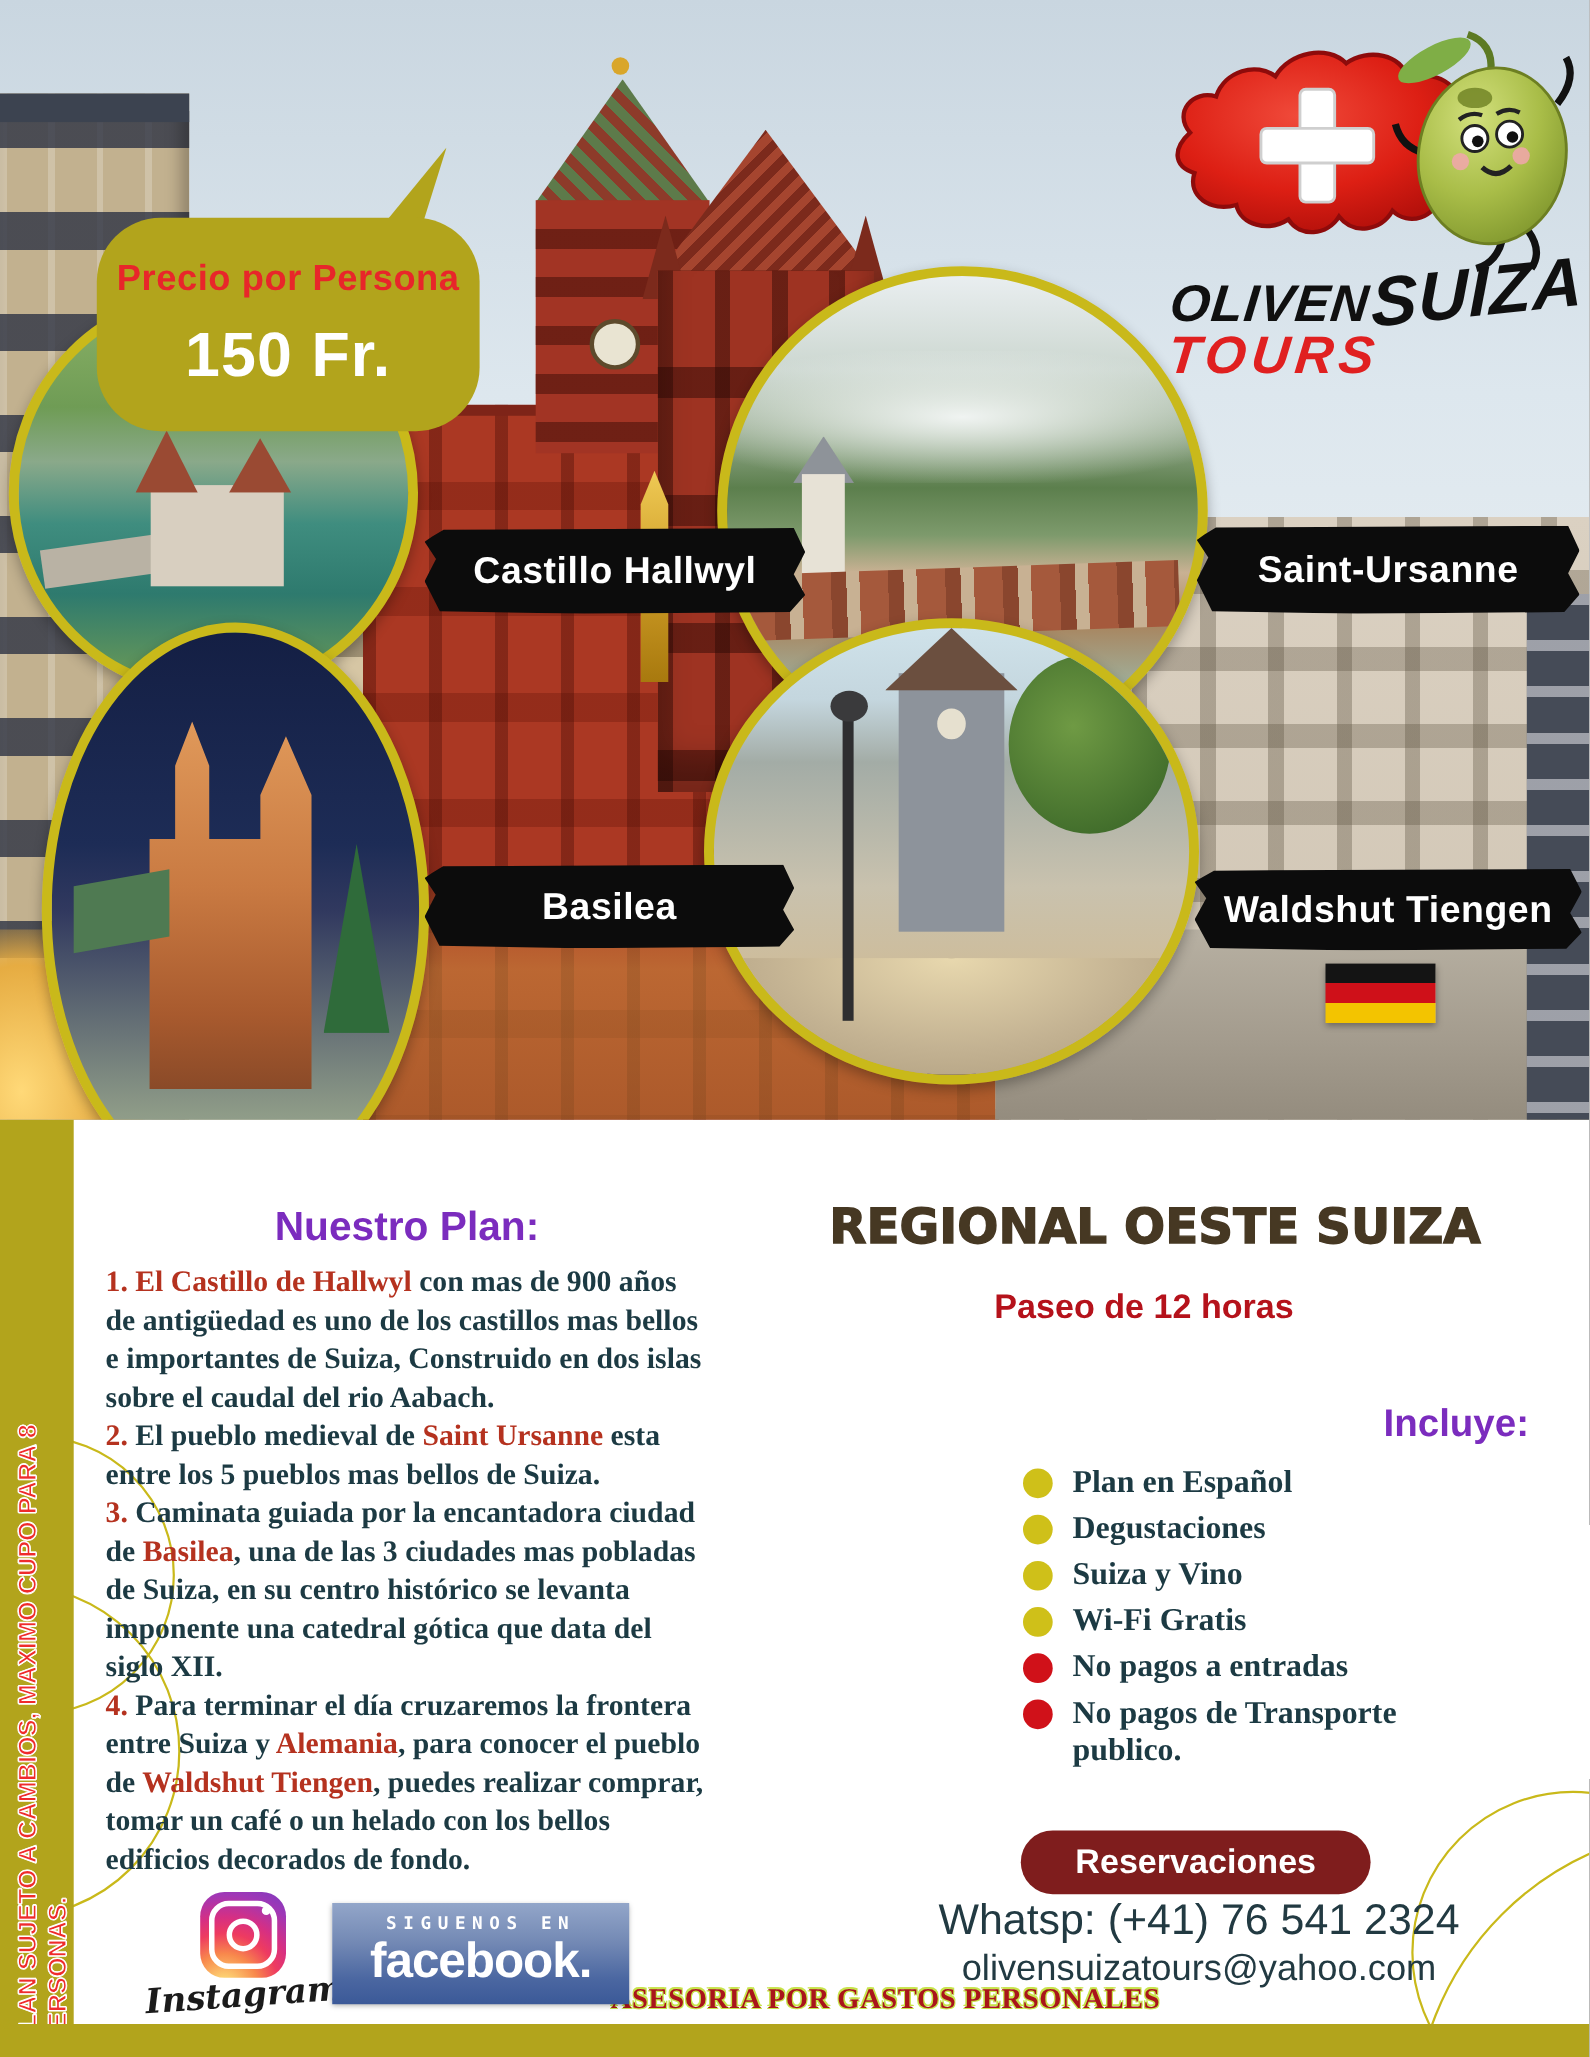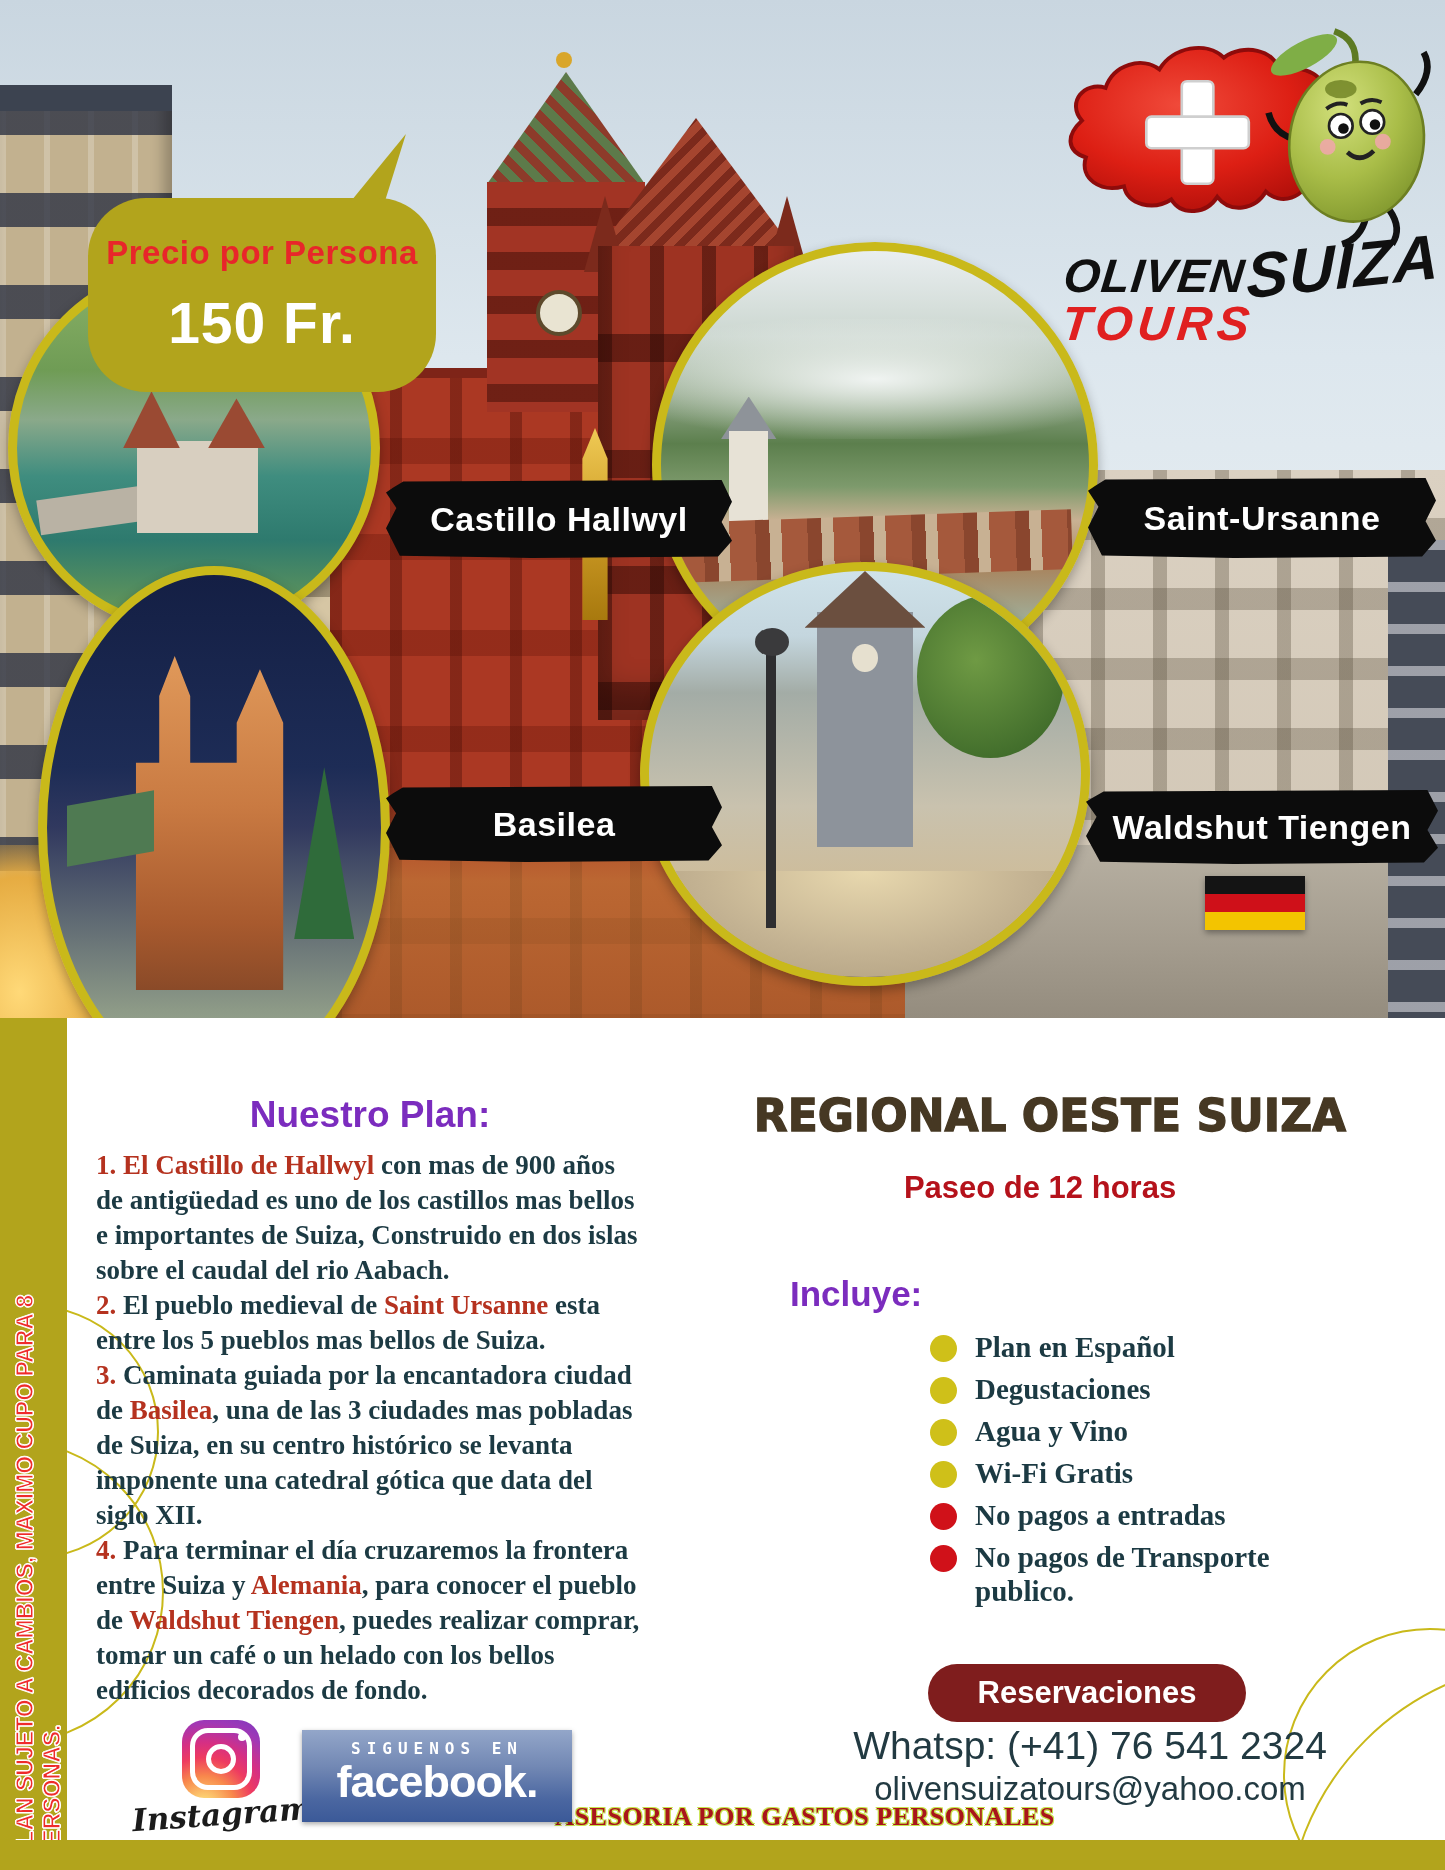--- a/index.html
+++ b/index.html
@@ -138,21 +138,21 @@
   .plan-col{position:absolute;left:96px;top:1094px;width:548px;z-index:2;}
   .plan-head{text-align:center;font-size:37px;font-weight:bold;color:#7b2cbe;margin:0 0 12px 0;}
   .plan-body{font-family:"Liberation Serif",serif;font-weight:bold;font-size:27px;line-height:35px;color:#1c3a43;}
   .seg-red{color:#b5321f;}
 
   .tour-title{position:absolute;left:700px;top:1090px;width:700px;text-align:center;z-index:2;
      font-family:"DejaVu Sans",sans-serif;font-size:44px;font-weight:bold;color:#463823;letter-spacing:0;
      -webkit-text-stroke:1.3px #463823;}
   .tour-duration{position:absolute;left:760px;top:1170px;width:560px;text-align:center;
      font-size:31px;font-weight:bold;color:#b5121b;z-index:2;}
-  .incl-head{position:absolute;left:790px;top:1274px;width:600px;text-align:left;
+  .incl-head{position:absolute;left:790px;top:1274px;width:600px;text-align:right;
      font-size:35px;font-weight:bold;color:#7b2cbe;z-index:2;}
   .incl-list{position:absolute;left:930px;top:1330px;width:420px;z-index:2;}
   .incl-row{display:flex;align-items:flex-start;margin-bottom:8px;}
   .bullet{width:27px;height:27px;border-radius:50%;flex:none;margin:5px 18px 0 0;}
   .bullet-yellow{background:#cfc019;}
   .bullet-red{background:#d01119;}
   .incl-txt{font-family:"Liberation Serif",serif;font-weight:bold;font-size:29px;line-height:34px;color:#1c3a43;width:340px;}
 
   .reserve-btn{position:absolute;left:928px;top:1664px;width:318px;height:58px;border-radius:30px;background:#7f1d1d;
      color:#fff;font-size:31px;font-weight:bold;display:flex;align-items:center;justify-content:center;z-index:2;cursor:pointer;}
@@ -319,21 +319,21 @@
       <div class="incl-row">
         <span class="bullet bullet-yellow"></span>
         <span class="incl-txt">Plan en Español</span>
       </div>
       <div class="incl-row">
         <span class="bullet bullet-yellow"></span>
         <span class="incl-txt">Degustaciones</span>
       </div>
       <div class="incl-row">
         <span class="bullet bullet-yellow"></span>
-        <span class="incl-txt">Agua y Vino</span>
+        <span class="incl-txt">Suiza y Vino</span>
       </div>
       <div class="incl-row">
         <span class="bullet bullet-yellow"></span>
         <span class="incl-txt">Wi-Fi Gratis</span>
       </div>
       <div class="incl-row">
         <span class="bullet bullet-red"></span>
         <span class="incl-txt">No pagos a entradas</span>
       </div>
       <div class="incl-row">

